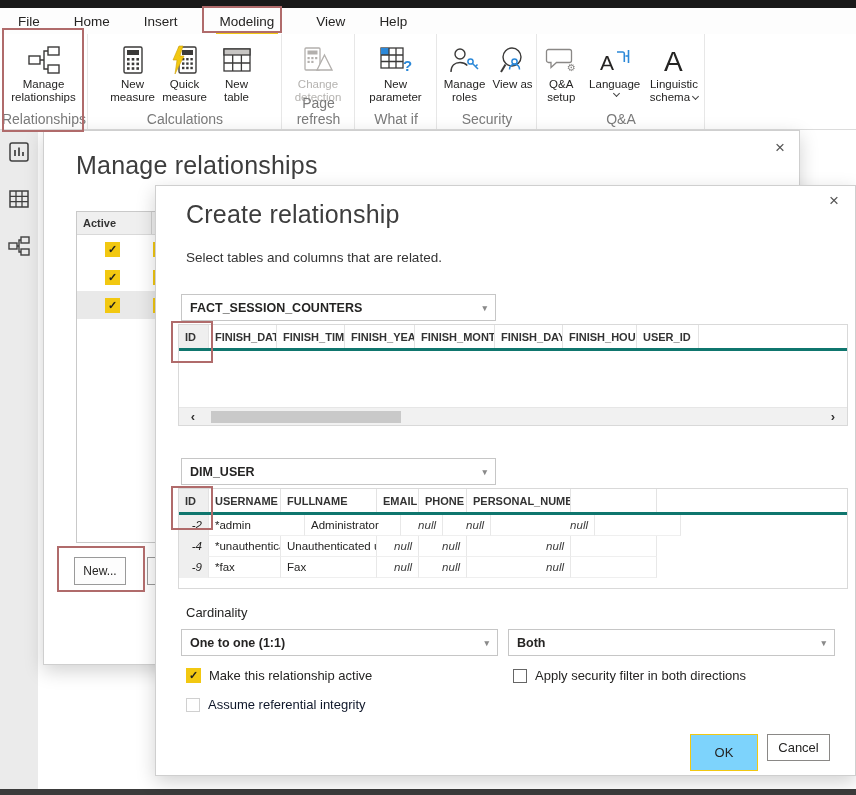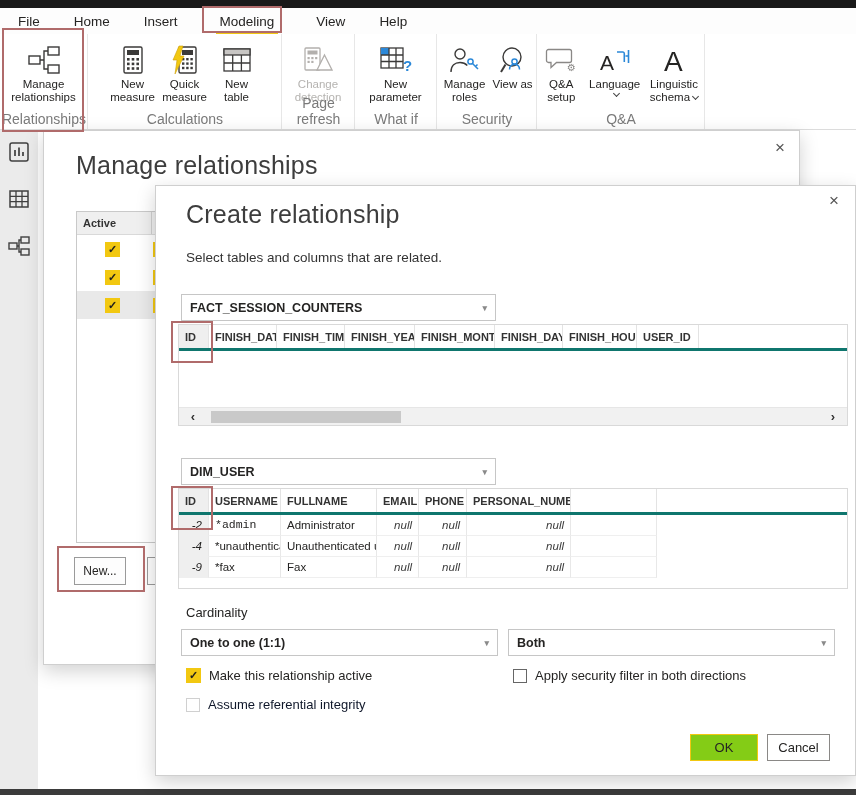--- a/index.html
+++ b/index.html
@@ -96,21 +96,21 @@
             font-size:13px; font-weight:bold; color:#333; line-height:17px; cursor:default; }
   .hs-left { left:2px; } .hs-right { right:2px; }
   .hs-thumb { position:absolute; left:32px; top:3px; width:190px; height:12px; background:#c9c9c9; }
 
   .field-label { position:absolute; font-size:13px; color:#252423; }
   .optrow { position:absolute; display:flex; align-items:center; gap:8px; font-size:13px; }
   .ucbx { width:14px; height:14px; background:#fff; border:1.5px solid #666; }
   .optrow.disabled { color:#0f172a; }
   .optrow.disabled .ucbx { border-color:#d0d0d0; }
 
-  .ok-btn { position:absolute; left:534px; top:548px; width:68px; height:27px; background:#84cc16;
+  .ok-btn { position:absolute; left:534px; top:548px; width:68px; height:37px; background:#7dd3fc;
             border:1px solid #F2C811; font-size:13px; color:#252423;
             display:flex; align-items:center; justify-content:center; }
   .cancel-btn { position:absolute; left:611px; top:548px; width:63px; height:27px;
                 background:#fff; border:1px solid #8a8886; font-size:13px; color:#252423;
                 display:flex; align-items:center; justify-content:center; }
 </style>
 </head>
 <body>
 
 <div class="app">
@@ -383,21 +383,21 @@
         <span class="th gray" style="width:30px;">ID</span>
         <span class="th" style="width:72px;">USERNAME</span>
         <span class="th" style="width:96px;">FULLNAME</span>
         <span class="th" style="width:42px;">EMAIL</span>
         <span class="th" style="width:48px;">PHONE</span>
         <span class="th" style="width:104px;">PERSONAL_NUMBER</span>
         <span class="th" style="width:86px;"></span>
       </div>
       <div class="trow">
         <span class="td idc" style="width:30px;">-2</span>
-        <span class="td" style="width:72px;font-family:Liberation Mono, monospace;">*admin</span>
+        <span class="td" style="width:96px;">*admin</span>
         <span class="td" style="width:96px;">Administrator</span>
         <span class="td null" style="width:42px;">null</span>
         <span class="td null" style="width:48px;">null</span>
         <span class="td null" style="width:104px;">null</span>
         <span class="td" style="width:86px;"></span>
       </div>
       <div class="trow">
         <span class="td idc" style="width:30px;">-4</span>
         <span class="td" style="width:72px;">*unauthenticated</span>
         <span class="td" style="width:96px;">Unauthenticated user</span>

